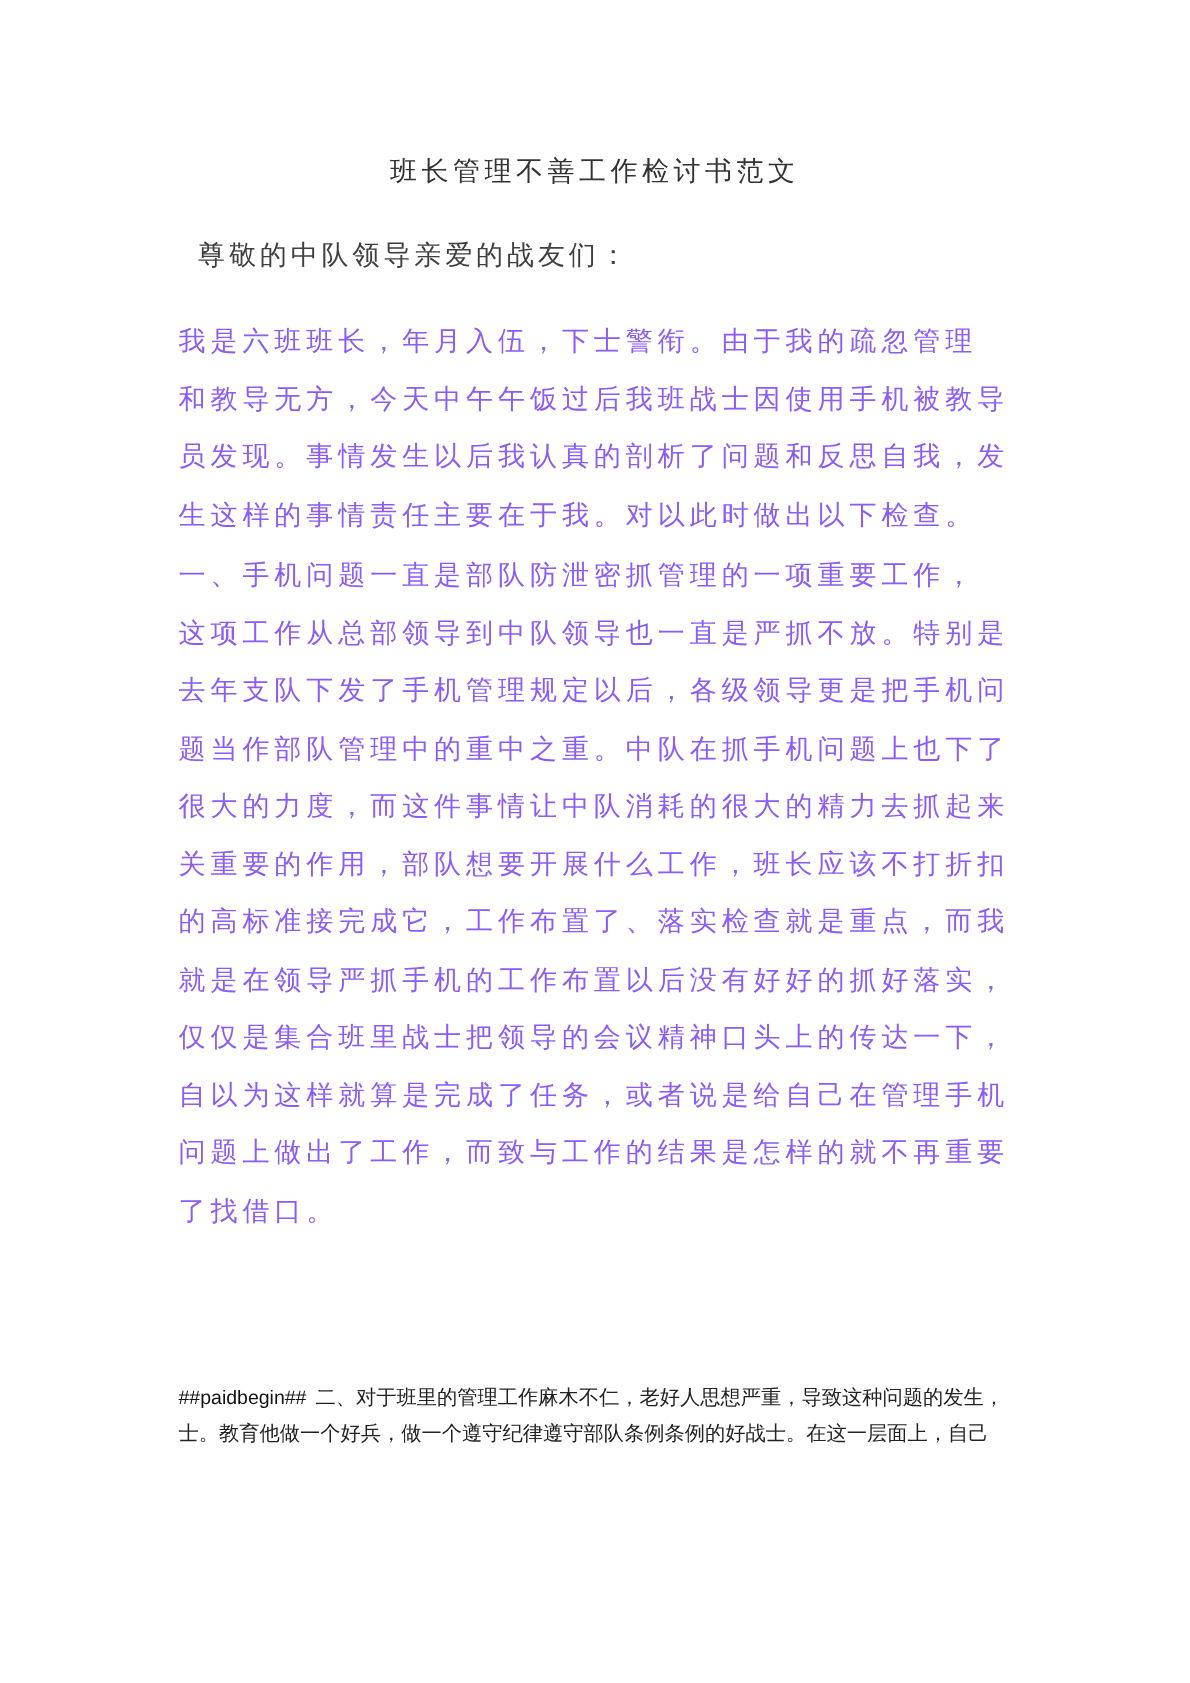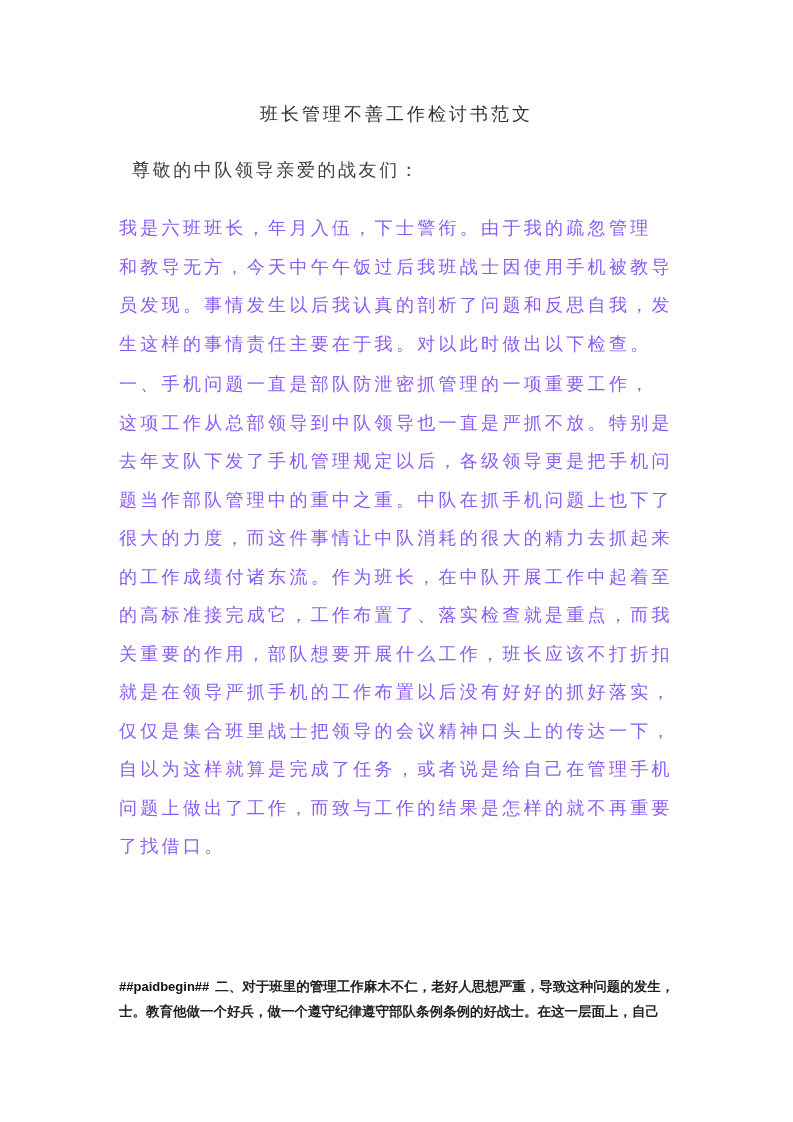--- a/index.html
+++ b/index.html
@@ -54,29 +54,28 @@
       text-align: justify;
     }
     .para .line {
       display: block;
       white-space: nowrap;
     }
     .p1 { top: 209px; }
     .p2 { top: 365px; }
     .footer-para {
       position: absolute;
-      top: 974px;
+      top: 920px;
       left: 119px;
       width: 562px;
       font-size: 13.5px;
       line-height: 24px;
       color: #222222;
       font-family: "DejaVu Serif", "Liberation Serif", serif;
       margin: 0;
-      font-weight: bold;
     }
     .footer-para .line { display: block; white-space: nowrap; }
     .marker {
       font-family: "Liberation Sans", "DejaVu Sans", sans-serif;
       font-size: 13px;
       color: #111111;
       margin-right: 6px;
     }
   </style>
 </head>
@@ -94,23 +93,22 @@
     <span class="line">员发现。事情发生以后我认真的剖析了问题和反思自我，发</span>
     <span class="line">生这样的事情责任主要在于我。对以此时做出以下检查。</span>
   </div>
 
   <div class="para p2">
     <span class="line"> 一、手机问题一直是部队防泄密抓管理的一项重要工作，</span>
     <span class="line">这项工作从总部领导到中队领导也一直是严抓不放。特别是</span>
     <span class="line">去年支队下发了手机管理规定以后，各级领导更是把手机问</span>
     <span class="line">题当作部队管理中的重中之重。中队在抓手机问题上也下了</span>
     <span class="line">很大的力度，而这件事情让中队消耗的很大的精力去抓起来</span>
-    <span class="line">的工作成绩付诸东流。作为班长，在中队开展工作中起着至</span>
+    <span class="line">关重要的作用，部队想要开展什么工作，班长应该不打折扣</span>
     <span class="line">的高标准接完成它，工作布置了、落实检查就是重点，而我</span>
-    <span class="line">关重要的作用，部队想要开展什么工作，班长应该不打折扣</span>
     <span class="line">就是在领导严抓手机的工作布置以后没有好好的抓好落实，</span>
     <span class="line">仅仅是集合班里战士把领导的会议精神口头上的传达一下，</span>
     <span class="line">自以为这样就算是完成了任务，或者说是给自己在管理手机</span>
     <span class="line">问题上做出了工作，而致与工作的结果是怎样的就不再重要</span>
     <span class="line">了找借口。</span>
   </div>
 
   <div class="footer-para">
     <span class="line"><span class="marker">##paidbegin##</span><span>二、对于班里的管理工作麻木不仁，老好人思想严重，导致这种问题的发生，</span></span>
     <span class="line">士。教育他做一个好兵，做一个遵守纪律遵守部队条例条例的好战士。在这一层面上，自己</span>

